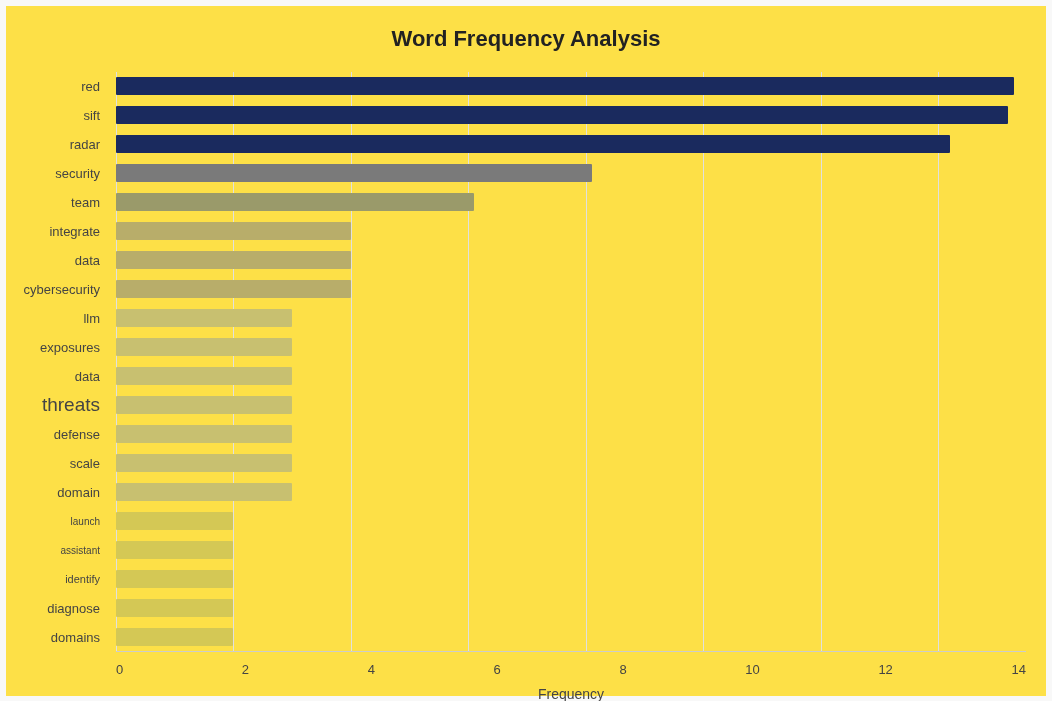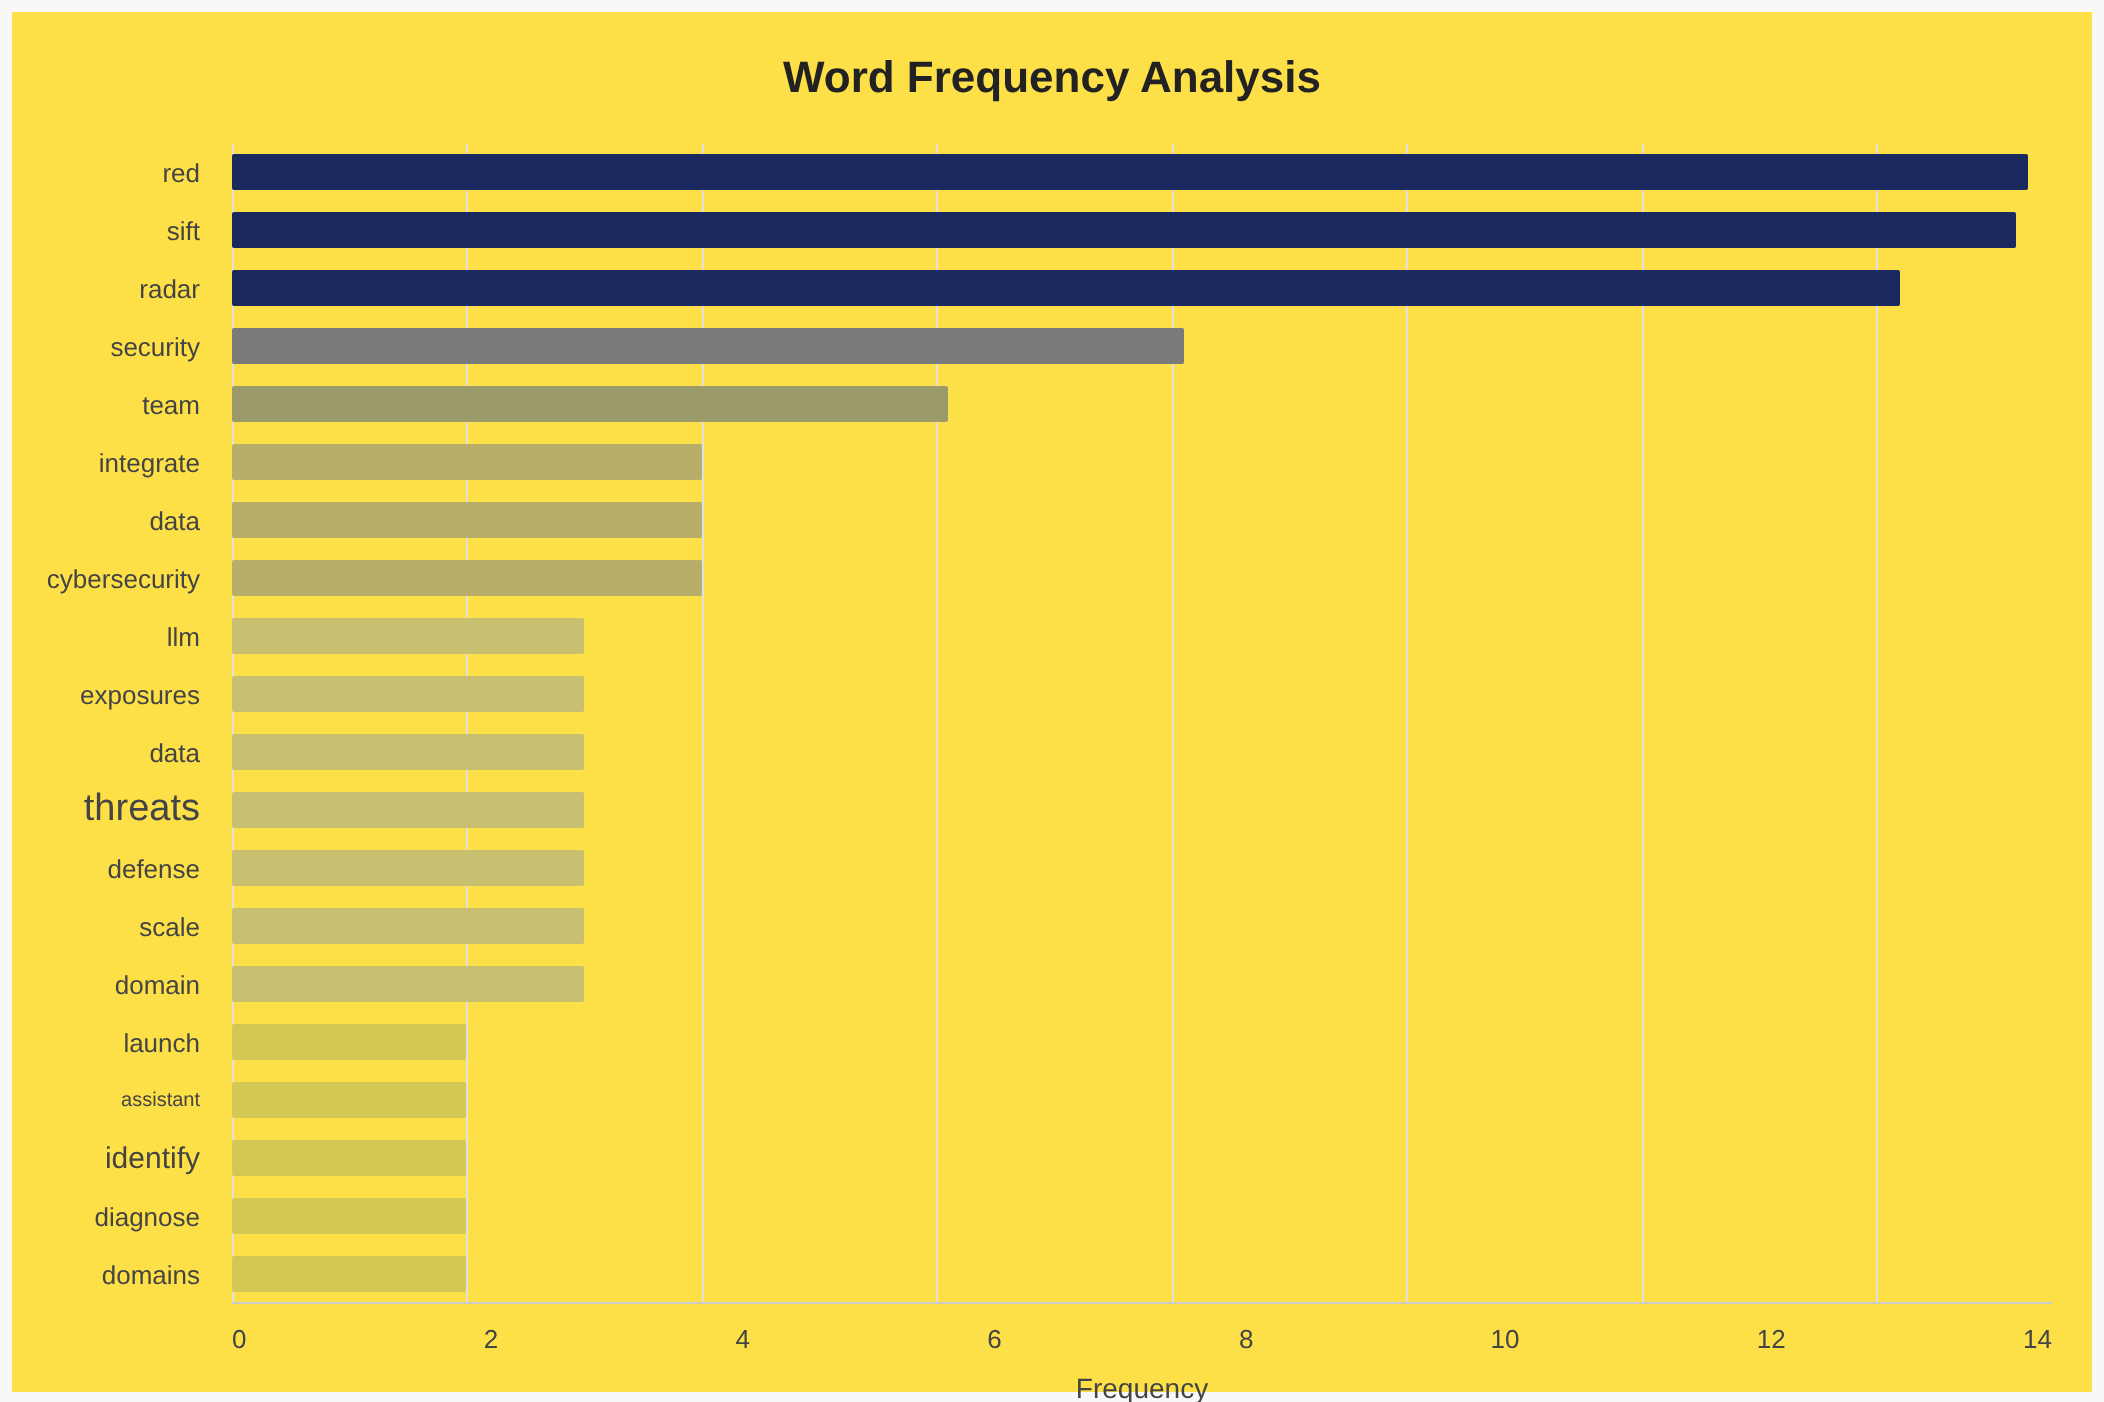--- a/index.html
+++ b/index.html
@@ -67,23 +67,23 @@
         <div style="font-size: 13px; color: rgb(68, 68, 68); text-align: right; padding-right: 8px; height: 22px; display: flex; align-items: center; justify-content: flex-end;">integrate</div>
         <div style="font-size: 13px; color: rgb(68, 68, 68); text-align: right; padding-right: 8px; height: 22px; display: flex; align-items: center; justify-content: flex-end;">data</div>
         <div style="font-size: 13px; color: rgb(68, 68, 68); text-align: right; padding-right: 8px; height: 22px; display: flex; align-items: center; justify-content: flex-end;">cybersecurity</div>
         <div style="font-size: 13px; color: rgb(68, 68, 68); text-align: right; padding-right: 8px; height: 22px; display: flex; align-items: center; justify-content: flex-end;">llm</div>
         <div style="font-size: 13px; color: rgb(68, 68, 68); text-align: right; padding-right: 8px; height: 22px; display: flex; align-items: center; justify-content: flex-end;">exposures</div>
         <div style="font-size: 13px; color: rgb(68, 68, 68); text-align: right; padding-right: 8px; height: 22px; display: flex; align-items: center; justify-content: flex-end;">data</div>
         <div style="font-size: 19px; color: rgb(68, 68, 68); text-align: right; padding-right: 8px; height: 22px; display: flex; align-items: center; justify-content: flex-end;">threats</div>
         <div style="font-size: 13px; color: rgb(68, 68, 68); text-align: right; padding-right: 8px; height: 22px; display: flex; align-items: center; justify-content: flex-end;">defense</div>
         <div style="font-size: 13px; color: rgb(68, 68, 68); text-align: right; padding-right: 8px; height: 22px; display: flex; align-items: center; justify-content: flex-end;">scale</div>
         <div style="font-size: 13px; color: rgb(68, 68, 68); text-align: right; padding-right: 8px; height: 22px; display: flex; align-items: center; justify-content: flex-end;">domain</div>
-        <div style="font-size: 13px; color: rgb(68, 68, 68); text-align: right; padding-right: 8px; height: 22px; display: flex; align-items: center; justify-content: flex-end;">launch</div>
+        <div style="font-size: 10px; color: rgb(68, 68, 68); text-align: right; padding-right: 8px; height: 22px; display: flex; align-items: center; justify-content: flex-end;">launch</div>
         <div style="font-size: 10px; color: rgb(68, 68, 68); text-align: right; padding-right: 8px; height: 22px; display: flex; align-items: center; justify-content: flex-end;">assistant</div>
-        <div style="font-size: 15px; color: rgb(68, 68, 68); text-align: right; padding-right: 8px; height: 22px; display: flex; align-items: center; justify-content: flex-end;">identify</div>
+        <div style="font-size: 11px; color: rgb(68, 68, 68); text-align: right; padding-right: 8px; height: 22px; display: flex; align-items: center; justify-content: flex-end;">identify</div>
         <div style="font-size: 13px; color: rgb(68, 68, 68); text-align: right; padding-right: 8px; height: 22px; display: flex; align-items: center; justify-content: flex-end;">diagnose</div>
         <div style="font-size: 13px; color: rgb(68, 68, 68); text-align: right; padding-right: 8px; height: 22px; display: flex; align-items: center; justify-content: flex-end;">domains</div>
       </div>
 
     <div style="flex:1; position:relative;">
 
       <div class="grid-lines" id="grid-lines">
           <div style="position: absolute; top: 0px; bottom: 0px; left: 0%; width: 1px; background: rgb(224, 224, 224);"></div>
           <div style="position: absolute; top: 0px; bottom: 0px; left: 12.9032%; width: 1px; background: rgb(224, 224, 224);"></div>
           <div style="position: absolute; top: 0px; bottom: 0px; left: 25.8065%; width: 1px; background: rgb(224, 224, 224);"></div>

